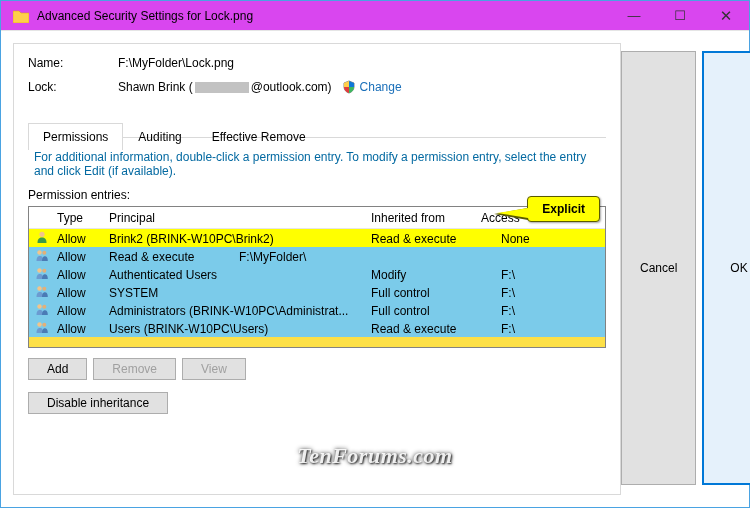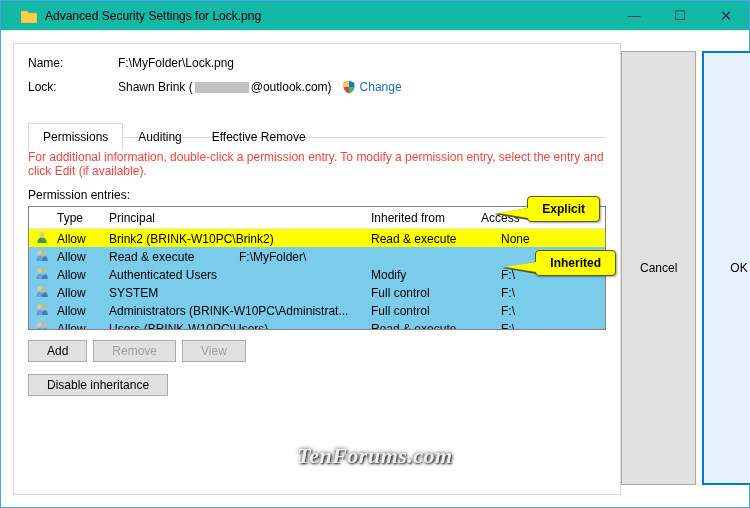--- a/index.html
+++ b/index.html
@@ -1,36 +1,36 @@
 <!DOCTYPE html>
 <html><head>
 <meta charset="utf-8">
 <style>
   * { box-sizing: border-box; font-family: "Segoe UI", Tahoma, sans-serif; }
   body { margin: 0; background: #fff; width: 750px; height: 508px; overflow: hidden; position: relative; }
   .window { width: 750px; height: 508px; border: 1px solid #4aa3e2; background: #fff; display: flex; flex-direction: column; }
-  .titlebar { height: 30px; background: #14b8a6; display: flex; align-items: center; padding-left: 20px; border-bottom: 1px solid #e5e5e5; }
+  .titlebar { height: 30px; background: #d946ef; display: flex; align-items: center; padding-left: 12px; border-bottom: 1px solid #e5e5e5; }
   .titlebar .icon { width: 16px; height: 14px; margin-right: 8px; }
   .titlebar .title { font-size: 12px; color: #000; flex: 1; }
   .winbtn { width: 46px; height: 30px; display: flex; align-items: center; justify-content: center; font-size: 13px; color: #333; font-family: sans-serif; }
   .winbtn.close { font-size: 15px; }
   .content { flex: 1; padding: 12px; display: flex; flex-direction: row; position: relative; }
   .panel { border: 1px solid #d9d9d9; flex: 1; padding: 12px 14px; display: flex; flex-direction: column; position: relative; }
   .field-row { display: flex; align-items: center; margin-bottom: 10px; font-size: 12px; }
   .field-label { width: 90px; color: #000; }
   .field-value { color: #000; }
   .owner-redacted { display: inline-block; width: 54px; height: 11px; background: #c2c2c2; vertical-align: middle; margin: 0 2px; }
   .change-link { color: #1a6fb9; margin-left: 10px; cursor: pointer; display: inline-flex; align-items: center; }
   .shield { margin-right: 4px; width: 14px; height: 14px; }
   .tabs { margin-top: 6px; border-bottom: 1px solid #d9d9d9; display: flex; font-size: 12px; }
   .tab { padding: 6px 14px 6px 14px; border: 1px solid transparent; border-bottom: none; position: relative; top: 13px; cursor: pointer; color: #000; }
   .tab.active { border-color: #d9d9d9; background: #fff; }
-  .info-text { font-size: 12px; margin: 12px 0 10px 0; color: #ef4444; }
+  .info-text { font-size: 12px; margin: 12px 0 10px 6px; color: #0369a1; }
   .entries-label { font-size: 12px; margin-bottom: 4px; color: #000; }
-  .grid { border: 1px solid #828282; background: #fde047; font-size: 12px; height: 124px; overflow: hidden; position: relative; }
+  .grid { border: 1px solid #828282; background: #fde047; font-size: 12px; height: 142px; overflow: hidden; position: relative; }
   .grid-header { display: flex; height: 22px; align-items: center; border-bottom: 1px solid #e5e5e5; background: #fff; }
   .grid-header .hcell { padding-left: 6px; color: #000; border-right: 0px solid #eee; }
   .col-icon { width: 22px; }
   .col-type { width: 52px; }
   .col-principal { width: 262px; }
   .col-access { width: 130px; }
   .col-inherited { width: 110px; }
   .grid-body .row { display: flex; height: 18px; align-items: center; padding-top:1px; }
   .grid-body .row .cell { padding-left: 6px; white-space: nowrap; overflow: hidden; text-overflow: ellipsis; }
   .row.hl-yellow { background: #ffff00; }
@@ -184,24 +184,20 @@
         <button class="btn disabled">View</button>
       </div>
       <div class="btn-row" style="margin-top:12px;">
         <button class="btn">Disable inheritance</button>
       </div>
 
       <div class="callout" style="top:152px; right:20px;">
         <span class="inner-tri"></span>
         <span>Explicit</span>
       </div>
-      <div class="callout" style="top:206px; right:4px;">
-        <span class="inner-tri"></span>
-        <span>Inherited</span>
-      </div>
     </div>
 
     <div class="bottom-row">
       <button class="btn">Cancel</button>
       <button class="btn ok">OK</button>
       <button class="btn apply">Apply</button>
     </div>
 
     <div class="watermark">TenForums.com</div>
   </div>

